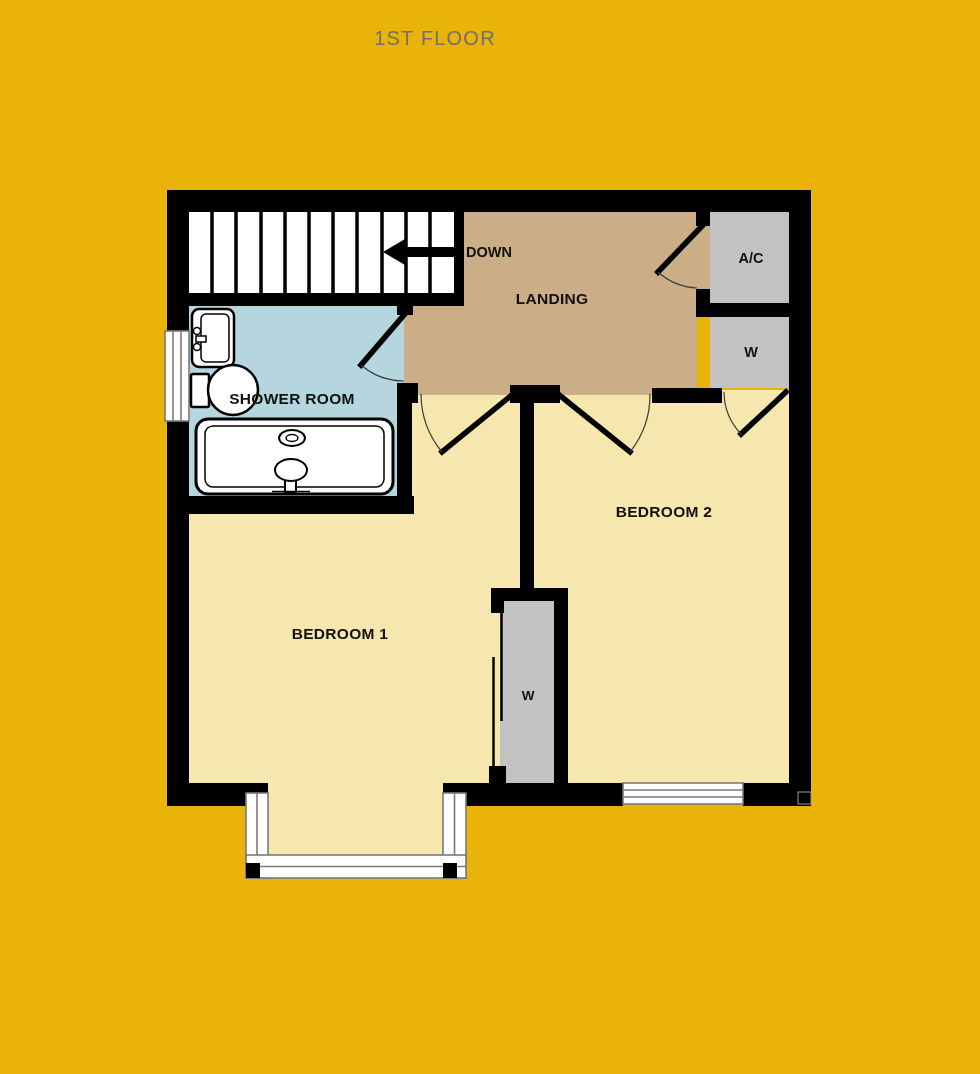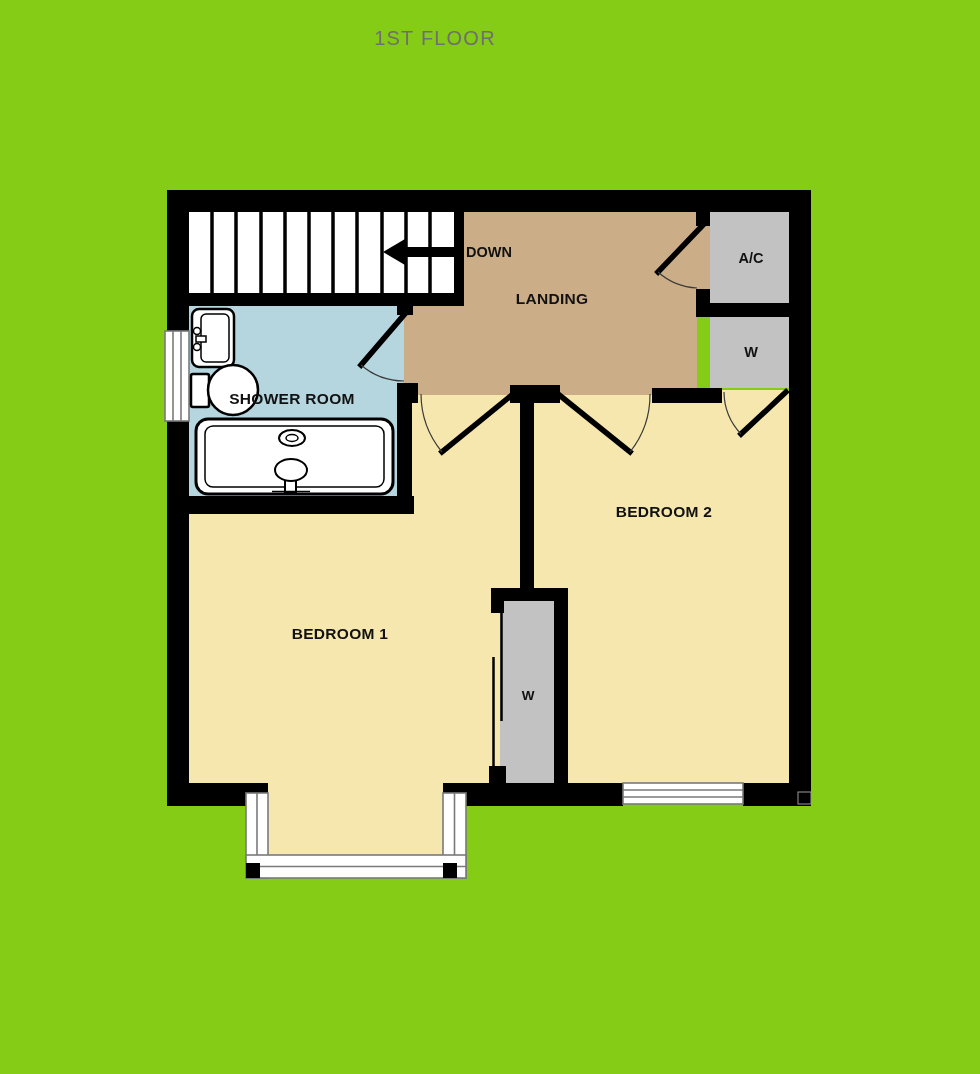--- a/index.html
+++ b/index.html
@@ -1,16 +1,16 @@
 <!DOCTYPE html>
 <html><head>
 <meta charset="utf-8">
 <style>
   html,body{margin:0;padding:0;background:#ffffff;}
-  .plan{position:relative;width:980px;height:1074px;background:#84cc16;overflow:hidden;}
+  .plan{position:relative;width:980px;height:1074px;background:#eab308;overflow:hidden;}
   svg{position:absolute;left:0;top:0;}
   text{font-family:"Liberation Sans","DejaVu Sans",sans-serif;fill:#111111;}
   .room-label{font-size:15.5px;font-weight:bold;letter-spacing:.3px;}
   .closet-label{font-size:14.5px;font-weight:bold;}
   .closet-label-sm{font-size:13.5px;font-weight:bold;}
   .down-label{font-size:14.5px;font-weight:bold;}
   .title-label{font-size:20px;font-weight:400;letter-spacing:1.2px;fill:#6F6F6F;}
   .wall{fill:#000000;}
   .arc{fill:none;stroke:#3a3a3a;stroke-width:1.2;}
   .leaf{stroke:#000000;stroke-width:5.5;stroke-linecap:square;}

